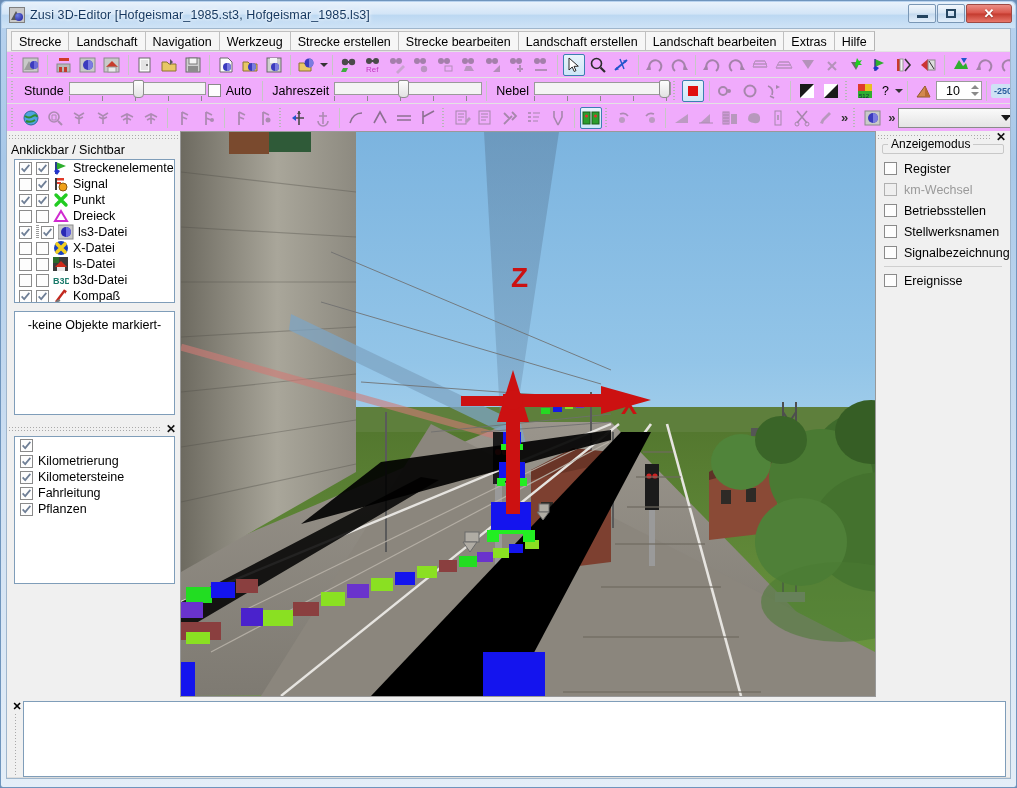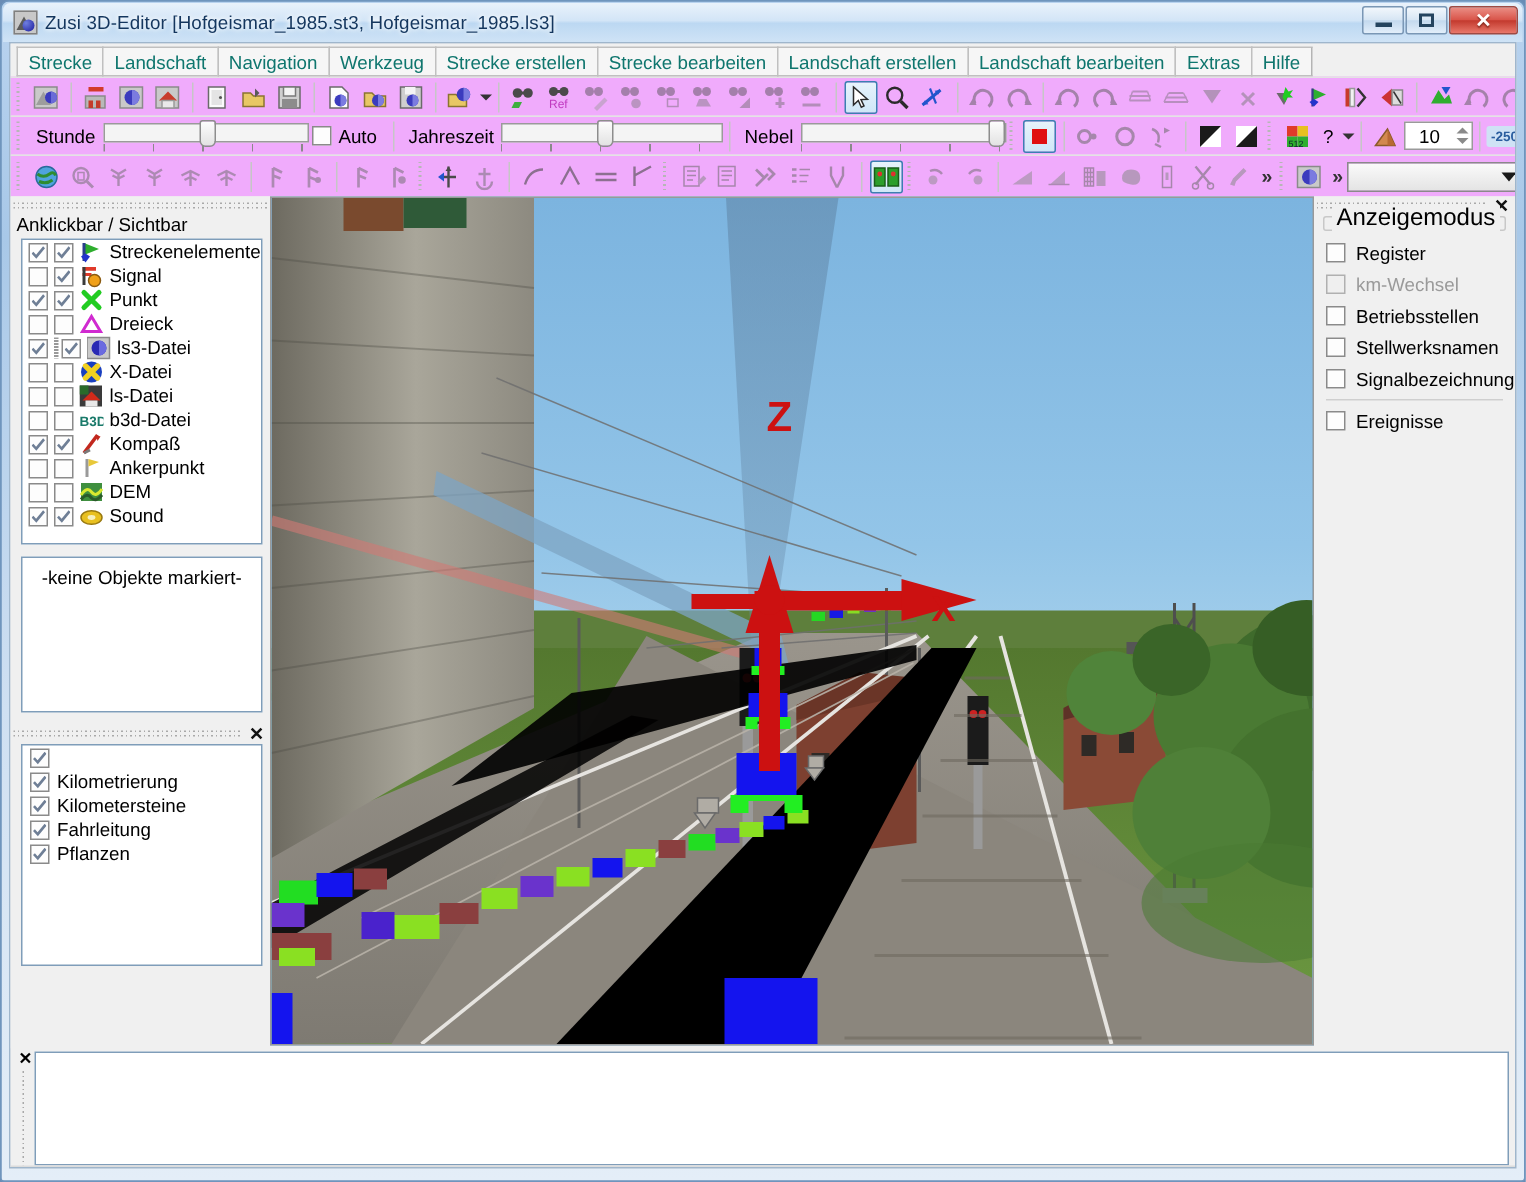--- a/index.html
+++ b/index.html
@@ -89,21 +89,21 @@
     display: flex; align-items: stretch;
     height: 22px; padding: 2px 4px 0 4px;
     background: #f0f0f0;
     box-sizing: border-box;
   }
   .menu-item {
     border: 1px solid #c0c0c0;
     border-right: 1px solid #b4b4b4;
     background: #f6f6f6;
     padding: 2px 7px 2px 7px;
-    font-size: 12.5px; color: #0f766e;
+    font-size: 12.5px; color: #000000;
     line-height: 16px;
     white-space: nowrap;
     box-sizing: border-box;
     margin-right: -1px;
   }
 
   
   .toolbar {
     display: flex; align-items: center;
     background: #f0abfc;
@@ -240,21 +240,21 @@
   .viewport { position: relative; flex: none; overflow: hidden; background: #7ab3dd; }
 
   
   .rpanel { width: 134px; flex: none; background: #f0f0f0; }
   .groupbox {
     border: 1px solid #c8c8c8; margin: 2px 6px 4px 6px;
     padding: 4px 4px 4px 4px; position: relative; border-radius: 2px;
   }
   .groupbox .gb-title {
     position: absolute; top: -8px; left: 5px; background: #f0f0f0;
-    padding: 0 3px; font-size: 16px; color: #000;
+    padding: 0 3px; font-size: 12px; color: #000;
   }
   .radio-row { display: flex; align-items: center; height: 16px; }
   .radio {
     width: 12px; height: 12px; border-radius: 50%; box-sizing: border-box;
     border: 1px solid #9a9a9a; background: radial-gradient(circle at 40% 35%, #fff, #e0e0e0);
     margin-right: 5px; flex: none; position: relative;
   }
   .radio.sel { border-color: #2a6ea8; }
   .radio.sel::after {
     content: ""; position: absolute; left: 2.5px; top: 2.5px;
@@ -896,21 +896,21 @@
       </div>
 
       <div class="body-split">
 
         <div class="dockpanel" style="width:181px">
           <div class="panel-grip-row">
             <div class="dotted-grip"></div>
           </div>
           <div class="panel-title">Anklickbar / Sichtbar</div>
 
-          <div class="listbox" id="tree-list" style="height:204px; margin-left:7px;">
+          <div class="listbox" id="tree-list" style="height:144px; margin-left:7px;">
               <div class="tree-row">
                 <span class="cbox checked"></span>
                 <span class="cbox checked" style="margin-right: 4px;"></span>
                 <span class="ico"><svg width="16" height="16" viewBox="0 0 16 16">
                     <path d="M3 2 L13 6 L3 10z" fill="#2eae2e"></path>
                     <path d="M3 2 v12" stroke="#2b3f8c" stroke-width="2"></path>
                     <path d="M1 11 l3 4 l3 -4 l-3 -2z" fill="#2233cc"></path>
                   </svg></span>
                 <span class="lbl">Streckenelemente</span>
               </div>

